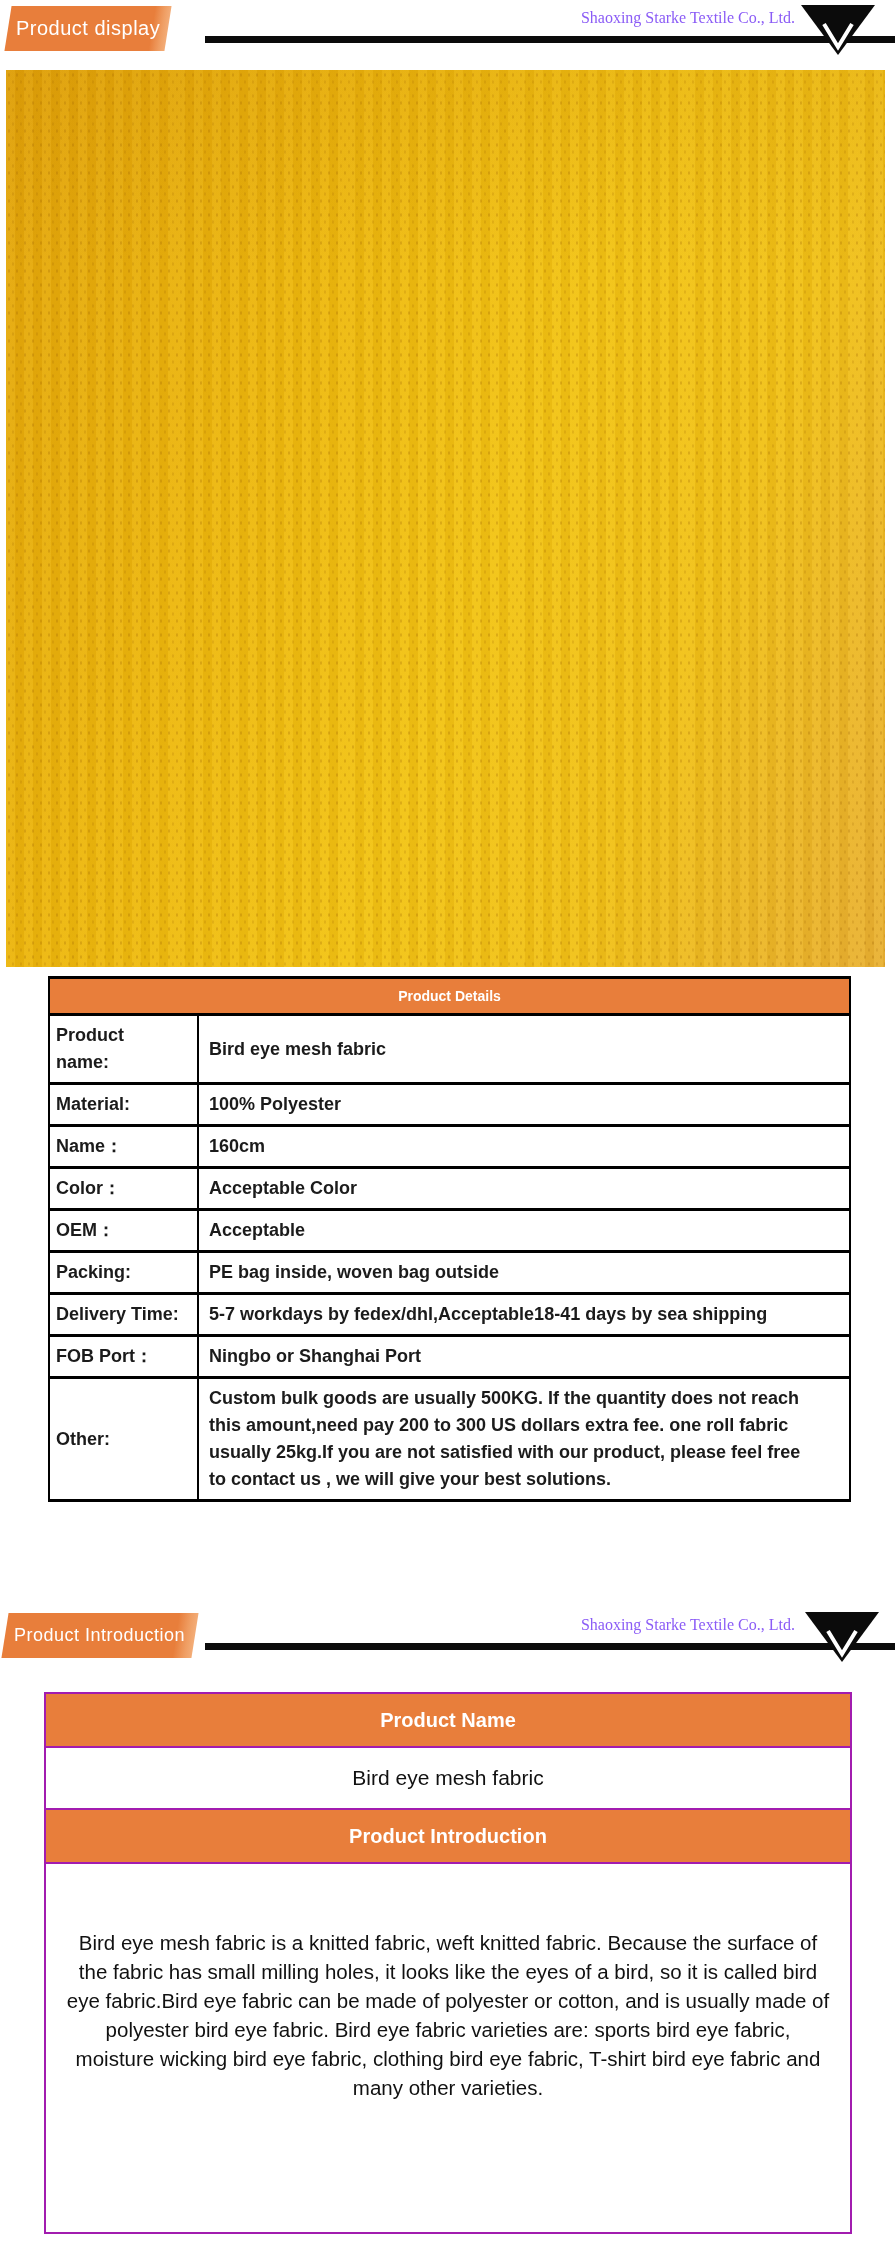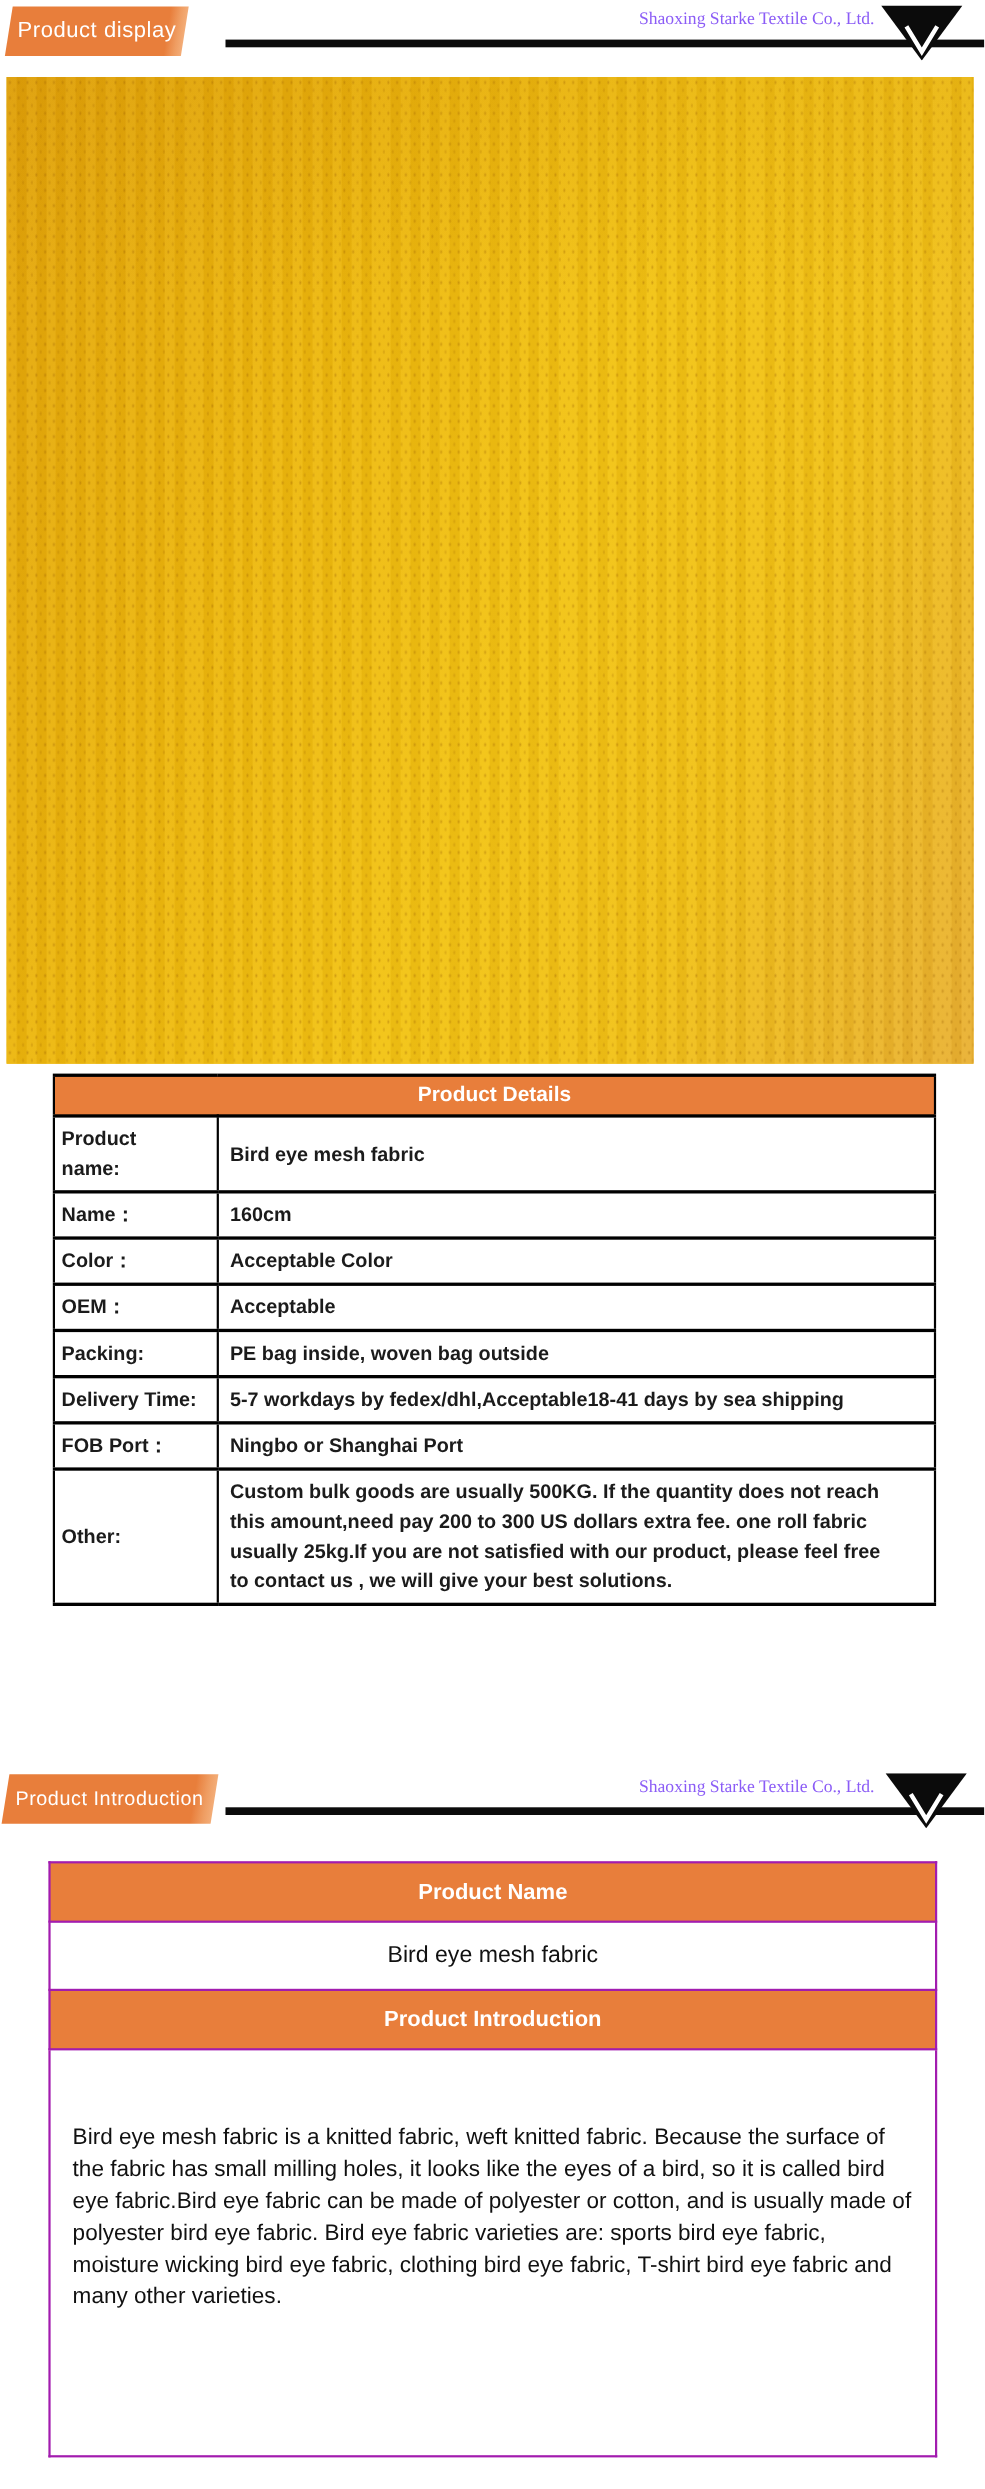--- a/index.html
+++ b/index.html
@@ -45,21 +45,21 @@
   .details{
     position:absolute;left:48px;top:976px;width:803px;
     border-collapse:collapse;table-layout:fixed;
   }
   .details col.c1{width:149px;}
   .details th,.details td{
     border:3px solid #000;border-left-width:2px;border-right-width:2px;
     color:#1b1b1b;text-align:left;vertical-align:middle;
   }
   .details th{
-    background:#e87e3b;color:#ffffff;font-size:19px;font-weight:bold;
+    background:#e87e3b;color:#ffffff;font-size:14px;font-weight:bold;
     text-align:center;height:30px;padding:2px;
   }
   .details td.lbl{
     font-size:18px;font-weight:bold;line-height:27px;padding:6px 18px 6px 6px;margin-left:48px;
   }
   .details td.val{
     font-size:18px;font-weight:bold;line-height:27px;padding:6px 30px 6px 10px;
   }
 
   
@@ -69,21 +69,21 @@
   }
   .intro td{border:2px solid #a21caf;vertical-align:middle;}
   .intro td.band{
     background:#e87e3b;color:#fff;font-size:20px;font-weight:bold;
     text-align:center;height:50px;
   }
   .intro td.name-cell{
     background:#fff;color:#111;font-size:21px;text-align:center;height:58px;
   }
   .intro td.para-cell{
-    background:#fff;color:#111;font-size:20.5px;line-height:29px;text-align:left;
+    background:#fff;color:#111;font-size:20.5px;line-height:29px;text-align:center;
     height:368px;padding:0 20px;vertical-align:top;
   }
   .intro td.para-cell .para{padding-top:64px;}
 </style>
 </head>
 <body>
 
 <div class="page">
 
   <div class="sec-header" style="top:0;">
@@ -105,20 +105,24 @@
         <col class="c1">
         <col>
       </colgroup>
     <tbody>
         <tr>
       <th colspan="2">Product Details</th>
     </tr>
     <tr>
       <td class="lbl">Product name:</td>
       <td class="val">Bird eye mesh fabric</td>
+    </tr>
+    <tr>
+      <td class="lbl">Material:</td>
+      <td class="val">100% Polyester</td>
     </tr>
     <tr>
       <td class="lbl">Name：</td>
       <td class="val">160cm</td>
     </tr>
     <tr>
       <td class="lbl">Color：</td>
       <td class="val">Acceptable Color</td>
     </tr>
     <tr>

